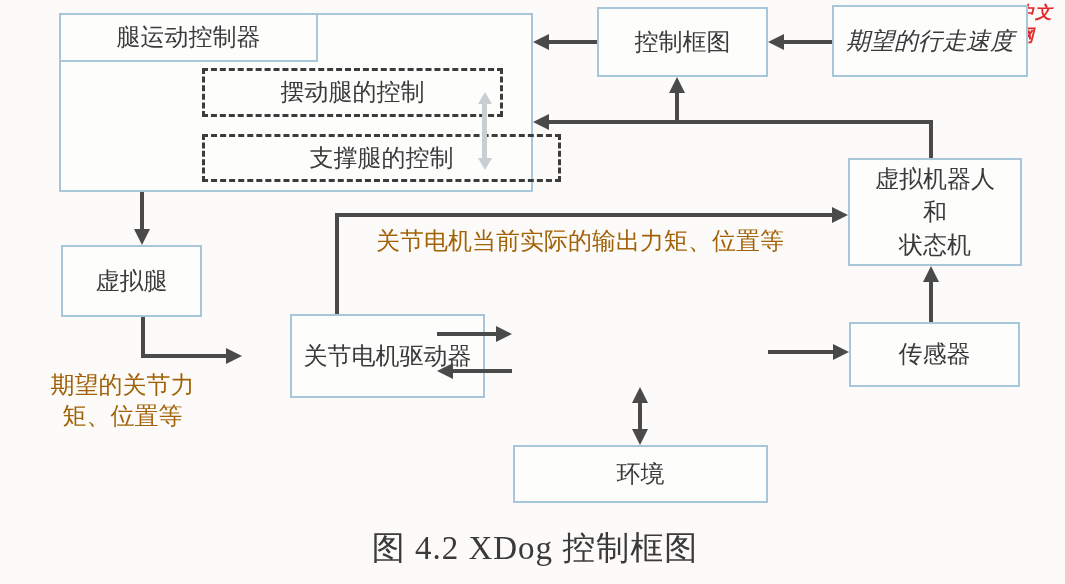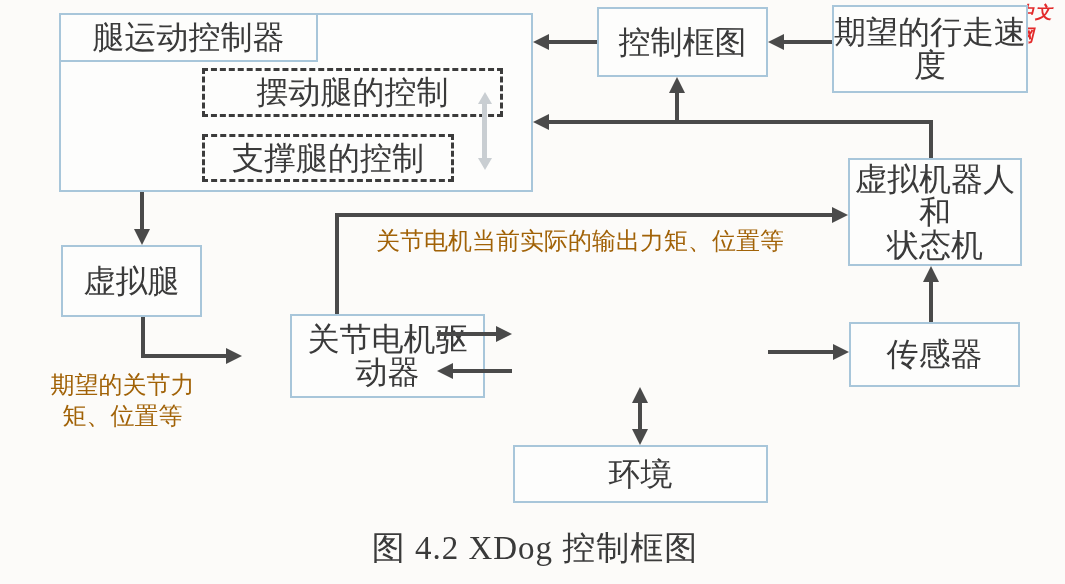--- a/index.html
+++ b/index.html
@@ -5,21 +5,21 @@
   html,body{margin:0;padding:0;background:#e9e9e9;}
   #stage{
     position:relative;width:1065px;height:584px;margin:0 auto;
     background:#fcfbf9;overflow:hidden;
     font-family:"Liberation Serif","DejaVu Serif",serif;
     color:#3a3a3a;
   }
   .box{
     position:absolute;border:2px solid #a8c6da;background:#fdfdfc;
     display:flex;align-items:center;justify-content:center;
-    font-size:32px;text-align:center;white-space:pre-line;line-height:33px;
+    font-size:24px;text-align:center;white-space:pre-line;line-height:33px;
     box-sizing:border-box;
   }
   .dashed{
     border:3px dashed #3c3c3c;background:transparent;
   }
   .annot{
     position:absolute;font-size:24px;text-align:center;white-space:pre-line;
     line-height:31px;color:#a16207;
   }
   .hline,.vline{position:absolute;background:#4a4a4a;}
@@ -57,32 +57,32 @@
     <span class="logo-site">中文网</span>
   </div>
 
   <div class="box" style="left:59px;top:13px;width:474px;height:179px;"></div>
   <div class="box" style="left:59px;top:13px;width:259px;height:49px;">
     <span>腿运动控制器</span>
   </div>
   <div class="box dashed" style="left:202px;top:68px;width:301px;height:49px;">
     <span>摆动腿的控制</span>
   </div>
-  <div class="box dashed" style="left:202px;top:134px;width:252px;height:48px;">
+  <div class="box dashed" style="left:202px;top:134px;width:359px;height:48px;">
     <span>支撑腿的控制</span>
   </div>
 
   <span class="gtri-up" style="left:478px;top:92px;"></span>
   <span class="gline" style="left:482px;top:103px;width:5px;height:56px;"></span>
   <span class="gtri-down" style="left:478px;top:158px;"></span>
 
   <div class="box" style="left:597px;top:7px;width:171px;height:70px;">
     <span>控制框图</span>
   </div>
-  <div class="box" style="left:832px;top:5px;width:196px;height:88px;">
+  <div class="box" style="left:832px;top:5px;width:196px;height:72px;font-style:italic;">
     <span>期望的行走速度</span>
   </div>
 
   <div class="box" style="left:848px;top:158px;width:174px;height:108px;">
     <span>虚拟机器人
 和
 状态机</span>
   </div>
   <div class="box" style="left:849px;top:322px;width:171px;height:65px;">
     <span>传感器</span>

